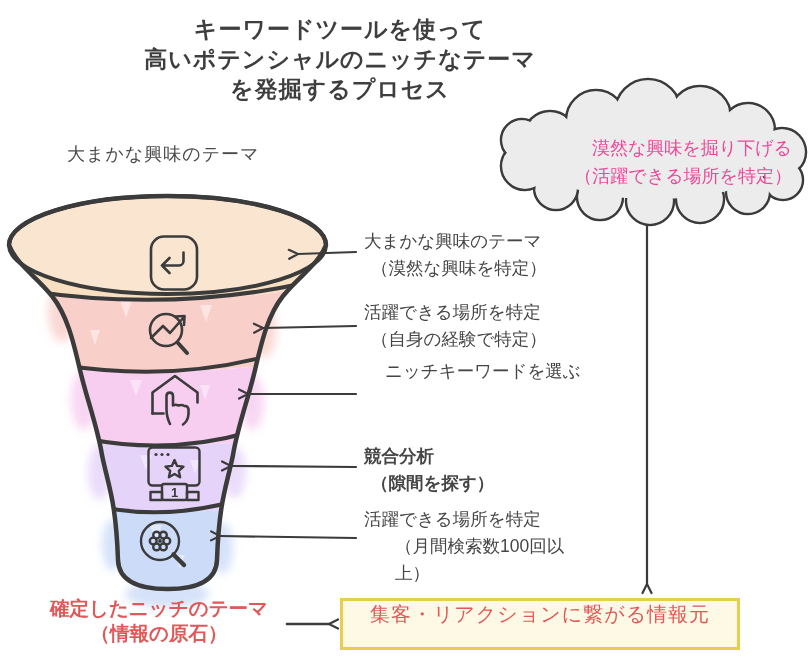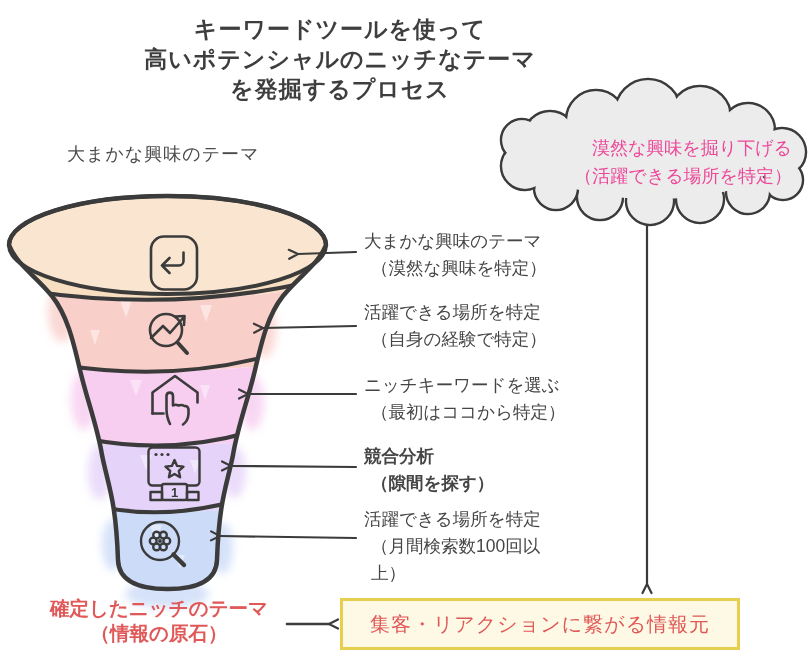--- a/index.html
+++ b/index.html
@@ -7,26 +7,26 @@
           font-family:"Liberation Sans","DejaVu Sans",sans-serif;color:#3e3e3e;}
   .abs{position:absolute;}
   .pre{white-space:pre-line;}
   .page-title{left:80px;top:14px;width:520px;text-align:center;
               font-size:23px;line-height:30px;font-weight:bold;color:#3e3e3e;letter-spacing:1px;}
   .funnel-top-label{left:67px;top:142px;font-size:18px;color:#4a4a4a;letter-spacing:1px;font-family:Liberation Mono, monospace;}
   .cloud-text{left:518px;top:134px;width:274px;text-align:right;
               font-size:18px;line-height:28px;color:#ec4899;}
   .step-label{left:364px;width:300px;font-size:17.5px;line-height:27px;color:#454545;}
   .step-label .sub{padding-left:7px;display:block;}
-  .step-1{top:228px;} .step-2{top:299px;} .step-3{top:372px;} .step-4{top:443px;font-weight:bold;} .step-5{top:506px;}
-  .step-5 .sub{width:196px;}
+  .step-1{top:228px;} .step-2{top:299px;} .step-3{top:358px;margin-left:21px;} .step-4{top:443px;font-weight:bold;} .step-5{top:506px;}
+  .step-5 .sub{width:196px;margin-left:24px;}
   .result-label{left:28px;top:596px;width:262px;text-align:center;
                 font-size:19.5px;line-height:25px;font-weight:bold;color:#e05858;}
   .outcome-box{left:340px;top:598px;width:400px;height:52px;box-sizing:border-box;
-               background:#fdf9e4;border:3px solid #e6cf4f;display:flex;align-items:center;justify-content:center;}
+               background:#fdf9e4;border:3px solid #e6cf4f;display:flex;justify-content:center;}
   .outcome-box span{font-size:20px;color:#e05858;letter-spacing:1px;}
   svg{position:absolute;left:0;top:0;}
   .blur{filter:blur(4px);opacity:.8;}
 </style>
 </head>
 <body>
 
 <div class="canvas">
 
   <svg width="811" height="661" viewBox="0 0 811 661">
@@ -191,21 +191,20 @@
   <div class="abs step-label step-1">
     <span>大まかな興味のテーマ</span>
     <span class="sub">（漠然な興味を特定）</span>
   </div>
   <div class="abs step-label step-2">
     <span>活躍できる場所を特定</span>
     <span class="sub">（自身の経験で特定）</span>
   </div>
   <div class="abs step-label step-3">
     <span>ニッチキーワードを選ぶ</span>
-    <span class="sub">（最初はココから特定）</span>
   </div>
   <div class="abs step-label step-4">
     <span>競合分析</span>
     <span class="sub">（隙間を探す）</span>
   </div>
   <div class="abs step-label step-5">
     <span>活躍できる場所を特定</span>
     <span class="sub">（月間検索数100回以上）</span>
   </div>
 

